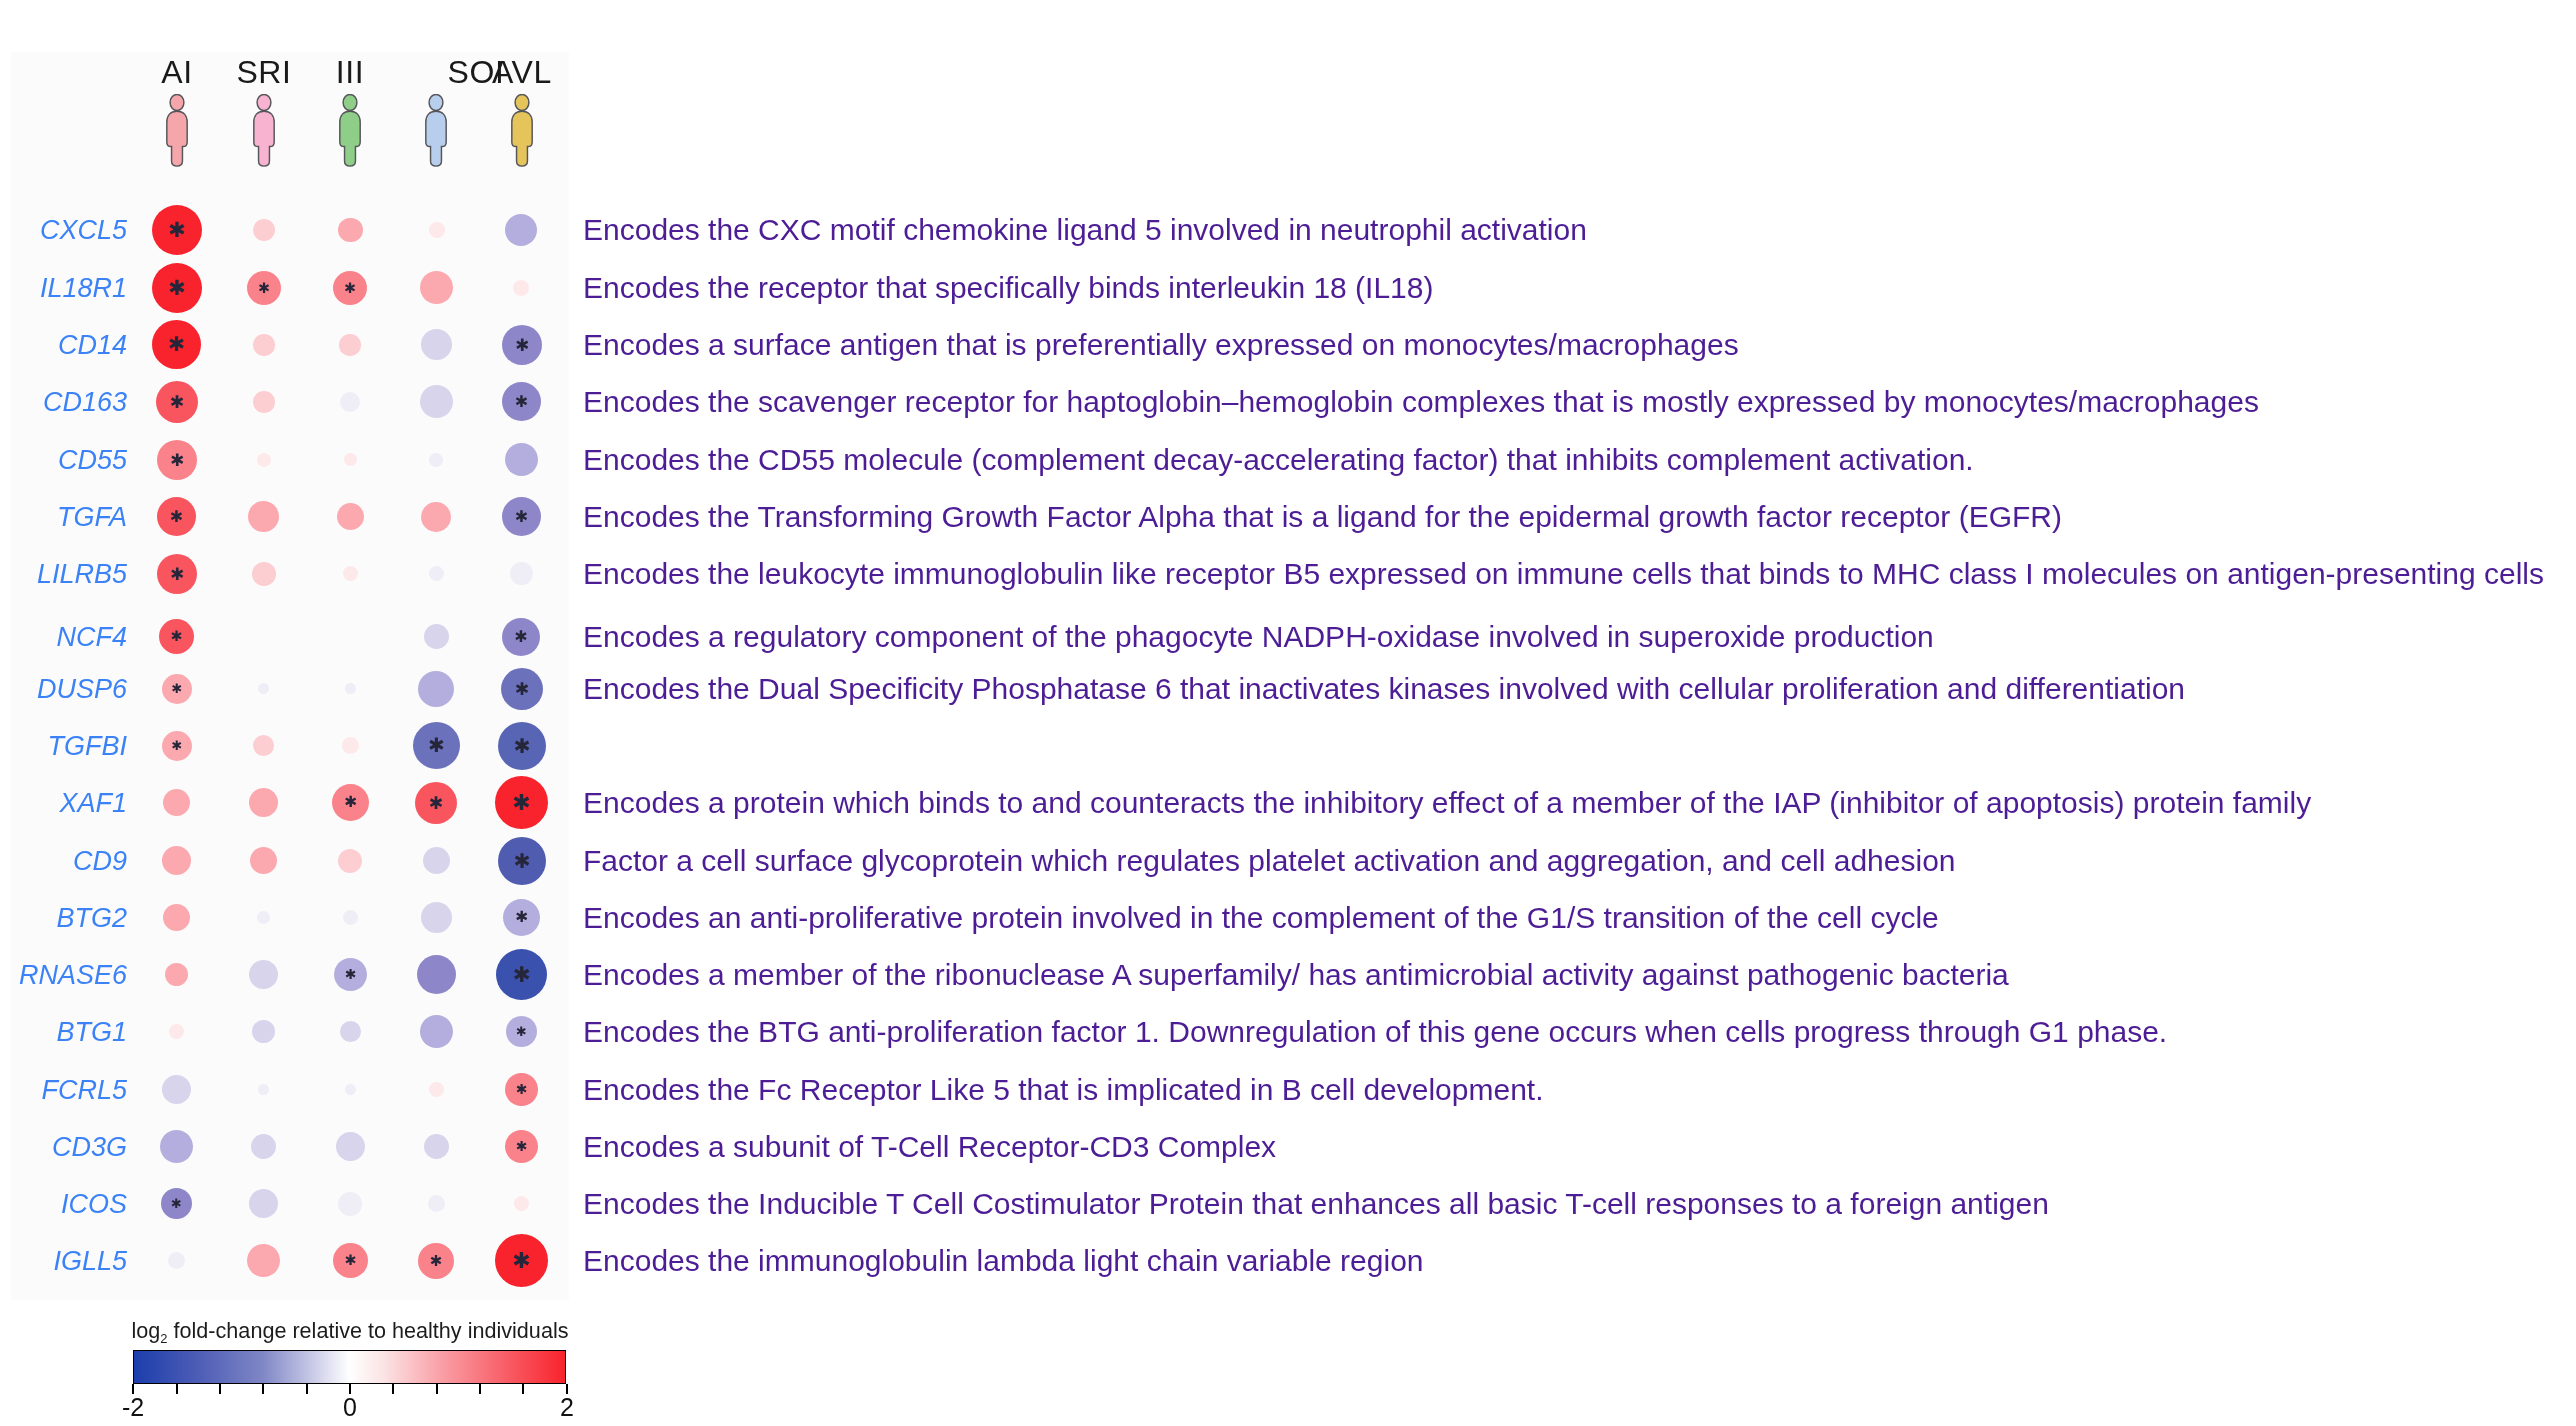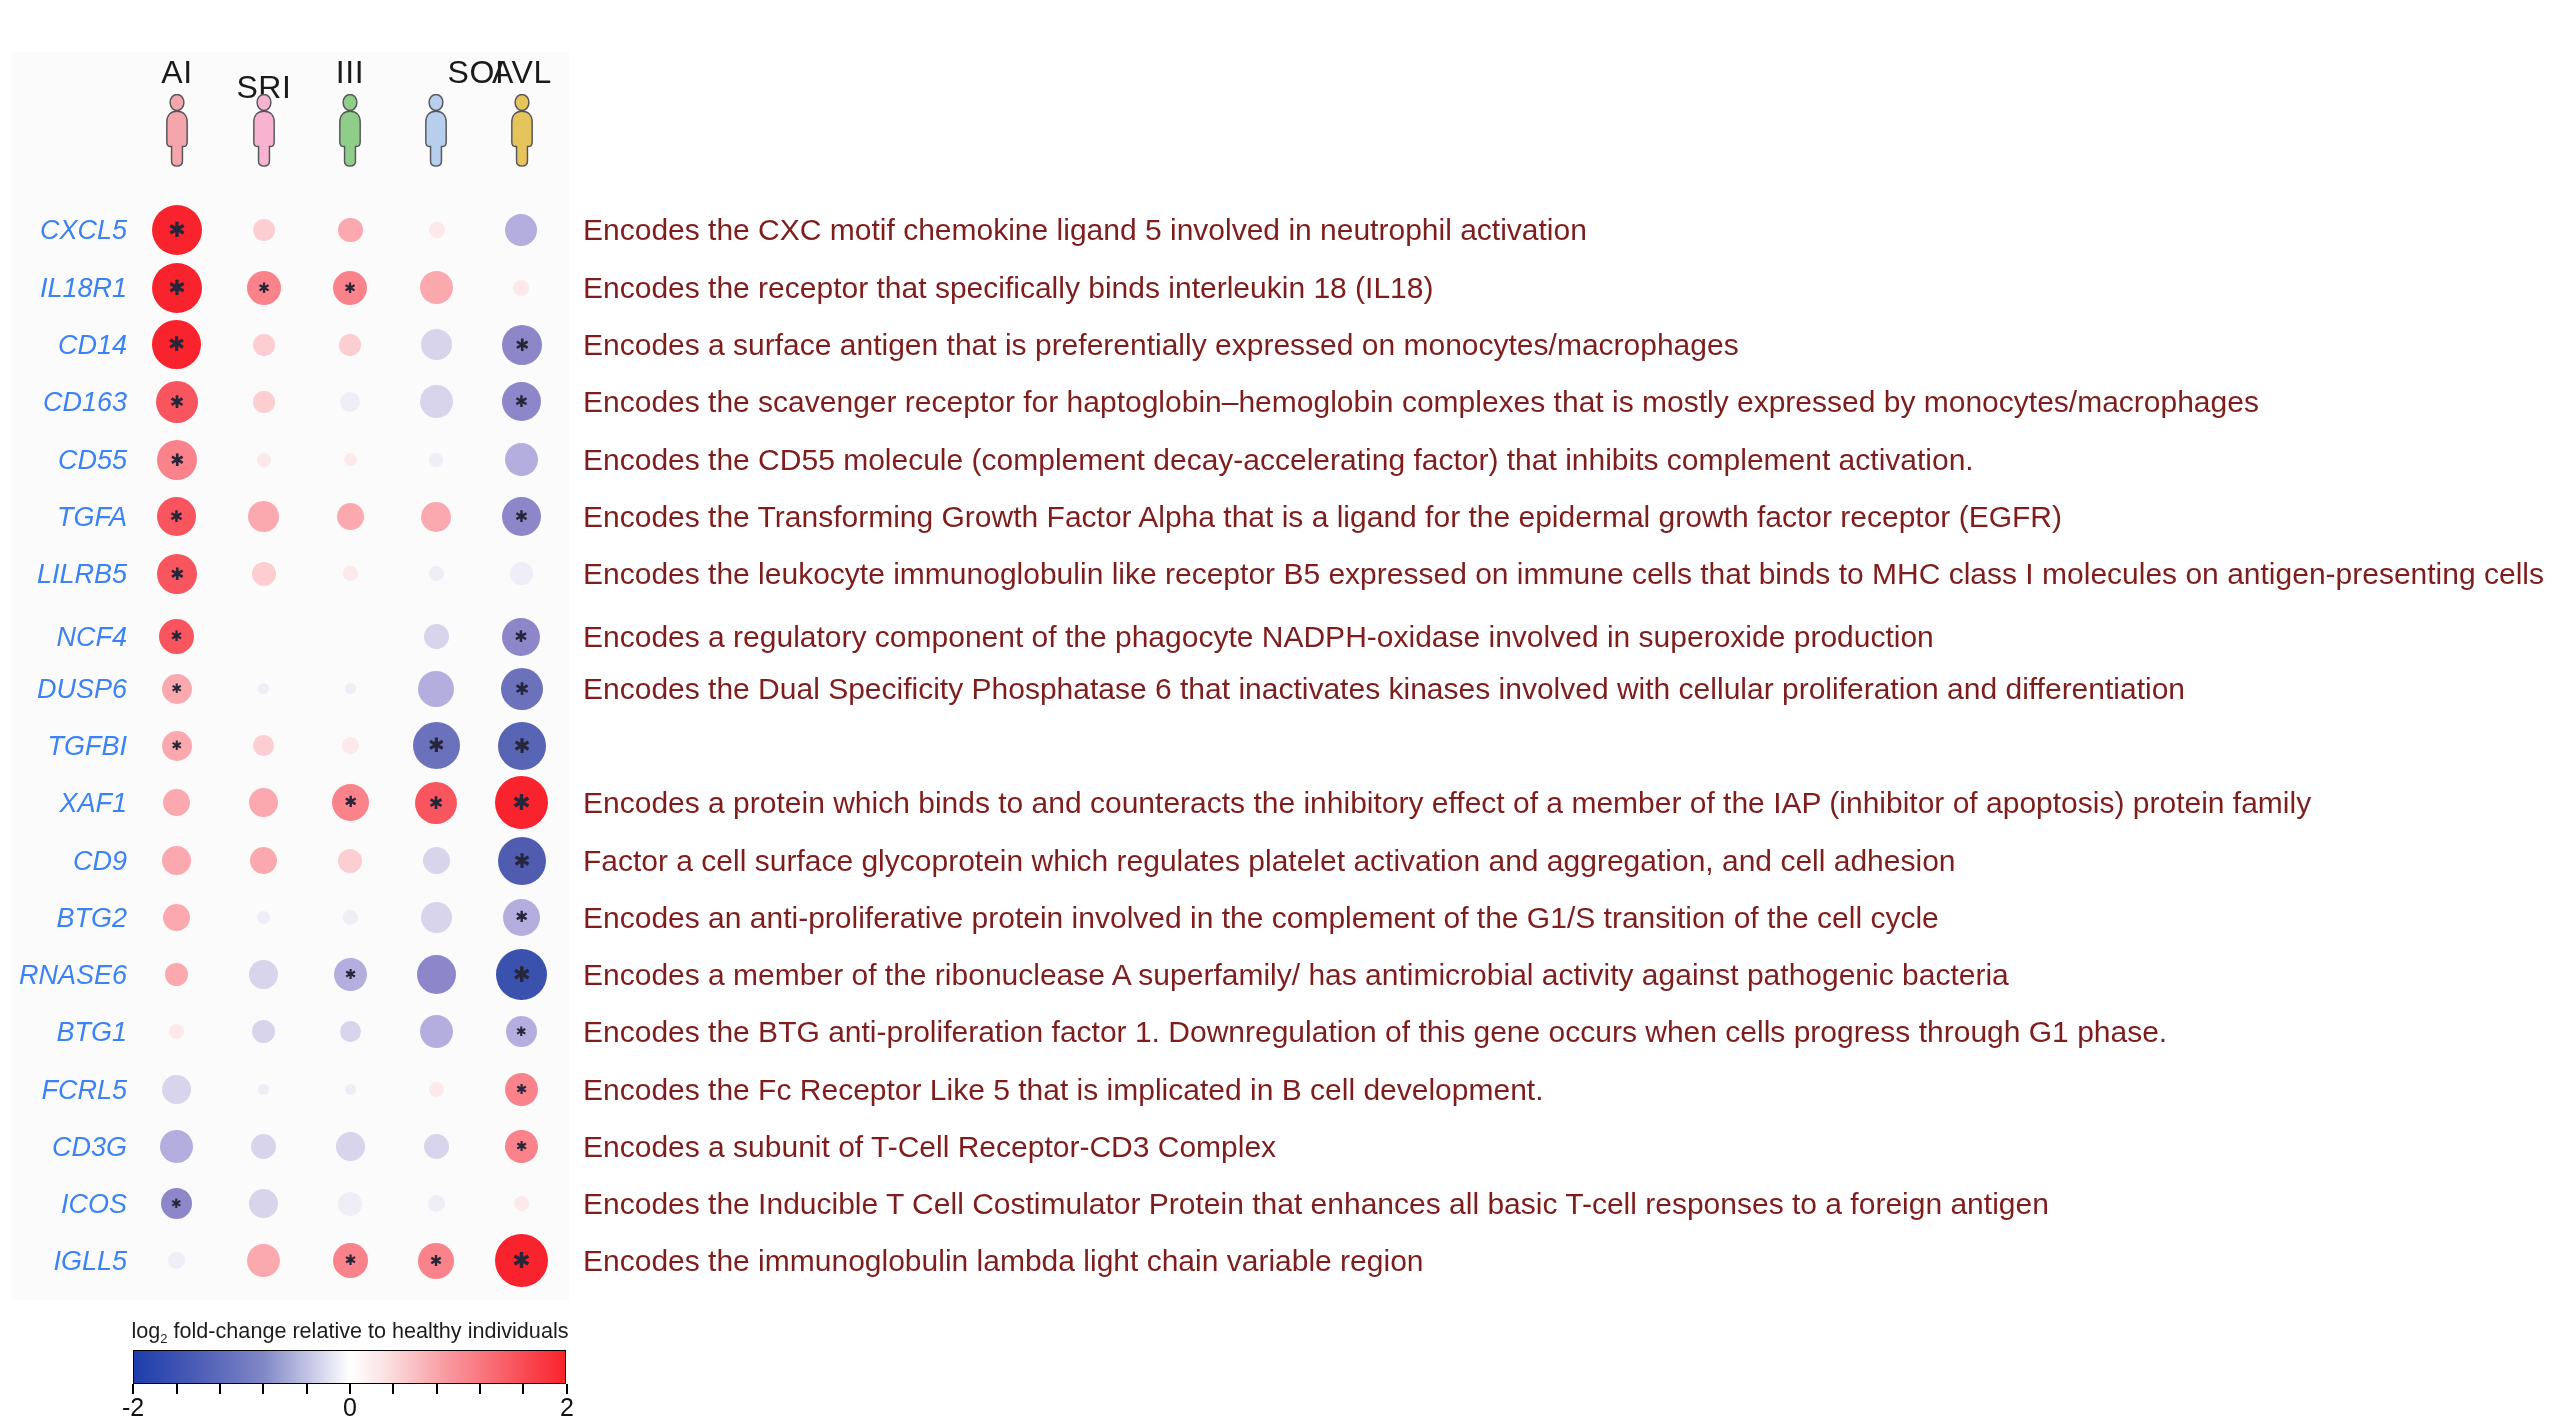--- a/index.html
+++ b/index.html
@@ -21,21 +21,21 @@
     font-style:italic;font-size:27px;color:#3b82f6;white-space:nowrap;
   }
   .dot{position:absolute;border-radius:50%;text-align:center;}
   .star{
     display:block;color:#26263a;width:100%;text-align:center;
     font-family:"DejaVu Sans",sans-serif;font-weight:bold;
   }
   .desc{
     position:absolute;left:583px;top:0;height:58px;
     display:flex;align-items:center;
-    font-size:30px;color:#7f1d1d;white-space:nowrap;
+    font-size:30px;color:#4c1d95;white-space:nowrap;
   }
   .legend-title{
     position:absolute;left:350px;top:1318px;transform:translateX(-50%);
     font-size:21.6px;color:#1c1c1c;white-space:nowrap;
   }
   .legend-title sub{font-size:0.6em;}
   .colorbar{
     position:absolute;left:133px;top:1350px;width:433px;height:34px;
     border:1.8px solid #000;box-sizing:border-box;
   }
@@ -50,21 +50,21 @@
 
 <div class="page">
   <div class="panel"></div>
 
   <div id="header">
       <div class="col-header" style="left: 177px;">AI</div>
       <div class="person" style="left: 177px;"><svg width="32" height="73" viewBox="0 0 44 100" xmlns="http://www.w3.org/2000/svg">
           <ellipse cx="22" cy="11.5" rx="9.5" ry="11" fill="#F4A6AB" stroke="#55555a" stroke-width="2"></ellipse>
           <path d="M22 23.5 C13 23.5 8 29.5 8 38.5 L8 66 C8 70 10.5 72 13.5 72 L14.5 72 L14.5 92 C14.5 96.5 17.5 99 22 99 C26.5 99 29.5 96.5 29.5 92 L29.5 72 L30.5 72 C33.5 72 36 70 36 66 L36 38.5 C36 29.5 31 23.5 22 23.5 Z" fill="#F4A6AB" stroke="#55555a" stroke-width="2"></path>
         </svg></div>
-      <div class="col-header" style="left: 264px; margin-top: 15px;">SRI</div>
+      <div class="col-header" style="left: 264px;">SRI</div>
       <div class="person" style="left: 264px;"><svg width="32" height="73" viewBox="0 0 44 100" xmlns="http://www.w3.org/2000/svg">
           <ellipse cx="22" cy="11.5" rx="9.5" ry="11" fill="#F7B3CF" stroke="#55555a" stroke-width="2"></ellipse>
           <path d="M22 23.5 C13 23.5 8 29.5 8 38.5 L8 66 C8 70 10.5 72 13.5 72 L14.5 72 L14.5 92 C14.5 96.5 17.5 99 22 99 C26.5 99 29.5 96.5 29.5 92 L29.5 72 L30.5 72 C33.5 72 36 70 36 66 L36 38.5 C36 29.5 31 23.5 22 23.5 Z" fill="#F7B3CF" stroke="#55555a" stroke-width="2"></path>
         </svg></div>
       <div class="col-header" style="left: 350px;">III</div>
       <div class="person" style="left: 350px;"><svg width="32" height="73" viewBox="0 0 44 100" xmlns="http://www.w3.org/2000/svg">
           <ellipse cx="22" cy="11.5" rx="9.5" ry="11" fill="#8FCE88" stroke="#55555a" stroke-width="2"></ellipse>
           <path d="M22 23.5 C13 23.5 8 29.5 8 38.5 L8 66 C8 70 10.5 72 13.5 72 L14.5 72 L14.5 92 C14.5 96.5 17.5 99 22 99 C26.5 99 29.5 96.5 29.5 92 L29.5 72 L30.5 72 C33.5 72 36 70 36 66 L36 38.5 C36 29.5 31 23.5 22 23.5 Z" fill="#8FCE88" stroke="#55555a" stroke-width="2"></path>
         </svg></div>
       <div class="col-header" style="left: 436px; margin-left: 40px;">SOI</div>

